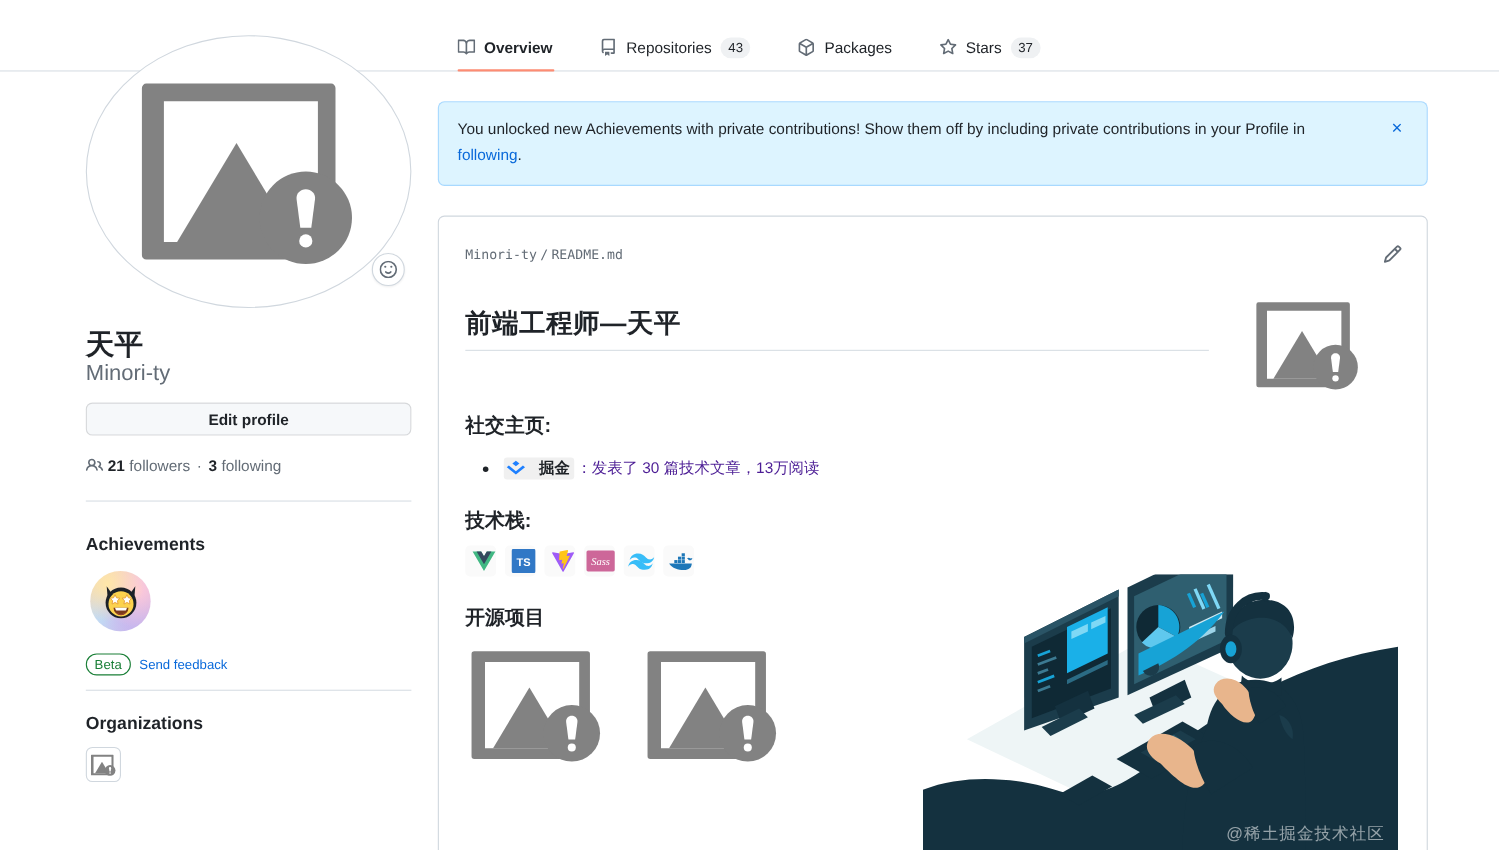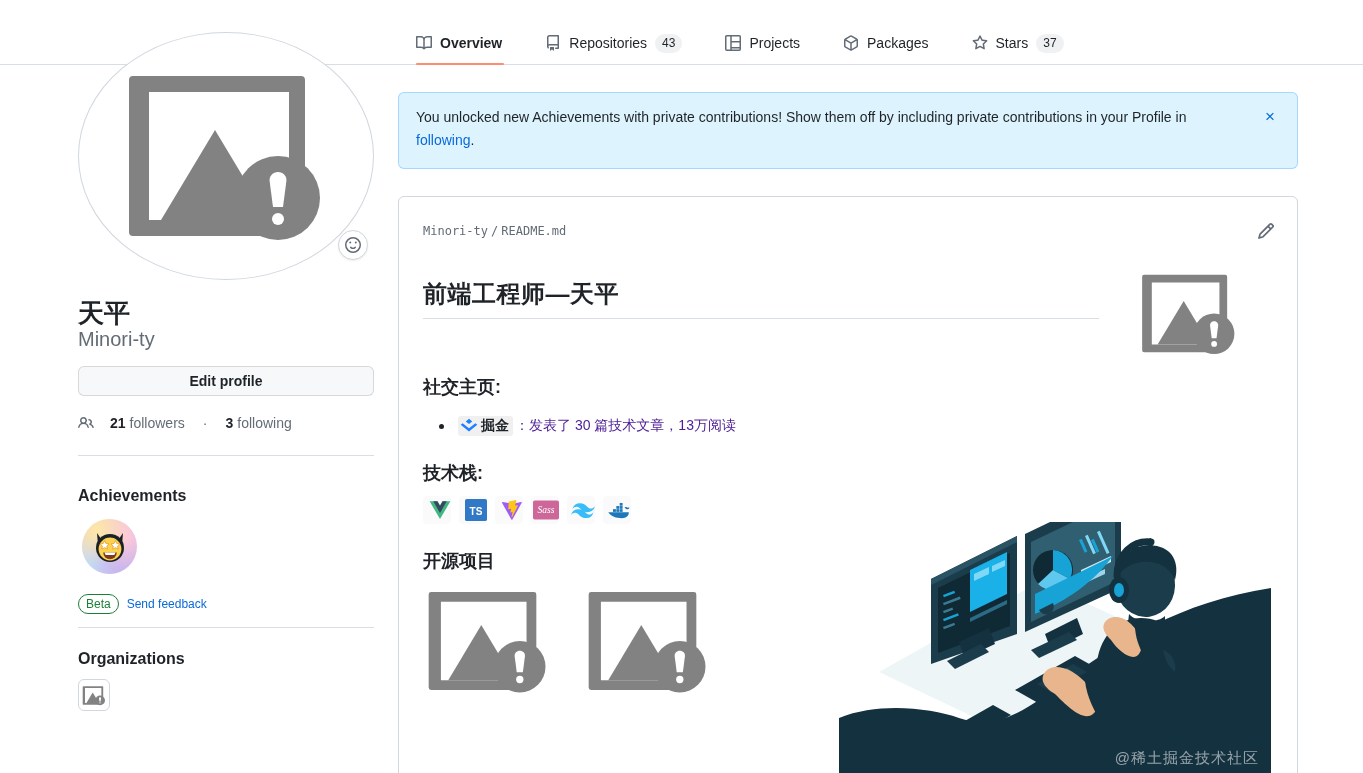--- a/index.html
+++ b/index.html
@@ -93,21 +93,21 @@
     font-size:20px; font-weight:300; line-height:24px; color:#636c76;
   }
   .edit-profile {
     position:absolute; left:78px; top:366px; width:296px; height:30px;
     background:#f6f8fa; border:1px solid rgba(31,35,40,0.15);
     border-radius:6px; font-size:14px; font-weight:600; color:#1f2328;
     cursor:pointer; font-family:inherit;
   }
   .followers {
     position:absolute; left:78px; top:415px;
-    display:flex; align-items:center; gap:16px;
+    display:flex; align-items:center; gap:4px;
     font-size:14px; color:#636c76;
   }
   .followers .num { color:#1f2328; font-weight:600; }
   .followers a { color:#636c76; text-decoration:none; display:flex; gap:4px; align-items:center;}
   .dotsep { color:#636c76; margin:0 2px; }
 
   .hr1 { position:absolute; left:78px; top:455px; width:296px; height:1px; background:#d8dee4; }
   .hr2 { position:absolute; left:78px; top:627px; width:296px; height:1px; background:#d8dee4; }
 
   .sec-title {
@@ -186,21 +186,21 @@
   .bullet-row {
     position:absolute; left:40px; top:170px;
     display:flex; align-items:center; gap:0;
     font-size:14px; color:#1f2328;
   }
   .bdot {
     width:5px; height:5px; border-radius:50%; background:#1f2328;
     margin-right:14px; flex:none;
   }
   .juejin-badge {
-    display:inline-flex; align-items:center; gap:3px;
+    display:inline-flex; align-items:center; gap:12px;
     background:#f0f0f0; border-radius:3px; padding:1px 4px 1px 2px;
   }
   .juejin-badge .jtext { font-size:14px; font-weight:700; color:#1f2328; }
   .bullet-text { margin-left:2px; font-size:14px; color:#4c1d95; }
 
   .h2b { position:absolute; left:24px; top:215px; font-size:18px; font-weight:700; color:#1f2328; }
   .stack {
     position:absolute; left:24px; top:250px;
     display:flex; align-items:center; gap:8px;
   }
@@ -253,28 +253,20 @@
     <div class="tab">
       <span class="tabicon">
         <svg width="16" height="16" viewBox="0 0 16 16" fill="currentColor">
             <path d="M2 2.5A2.5 2.5 0 0 1 4.5 0h8.75a.75.75 0 0 1 .75.75v12.5a.75.75 0 0 1-.75.75h-2.5a.75.75 0 0 1 0-1.5h1.75v-2h-8a1 1 0 0 0-.714 1.7.75.75 0 1 1-1.072 1.05A2.495 2.495 0 0 1 2 11.5Zm10.5-1h-8a1 1 0 0 0-1 1v6.708A2.486 2.486 0 0 1 4.5 9h8ZM5 12.25a.25.25 0 0 1 .25-.25h3.5a.25.25 0 0 1 .25.25v3.25a.25.25 0 0 1-.4.2l-1.45-1.087a.249.249 0 0 0-.3 0L5.4 15.7a.25.25 0 0 1-.4-.2Z"></path>
           </svg>
       </span>
       <span class="tlabel">Repositories</span>
       <span class="counter">43</span>
     </div>
 
-    <div class="tab">
-      <span class="tabicon">
-        <svg width="16" height="16" viewBox="0 0 16 16" fill="currentColor">
-            <path d="M1.75 0h12.5C15.216 0 16 .784 16 1.75v12.5A1.75 1.75 0 0 1 14.25 16H1.75A1.75 1.75 0 0 1 0 14.25V1.75C0 .784.784 0 1.75 0ZM1.5 1.75v12.5c0 .138.112.25.25.25h3.5V1.5h-3.5a.25.25 0 0 0-.25.25Zm5.25-.25v4.5h7.75v-4.25a.25.25 0 0 0-.25-.25Zm7.75 6h-7.75v4.5h7.75Zm0 6h-7.75v1h7.5a.25.25 0 0 0 .25-.25Z"></path>
-          </svg>
-      </span>
-      <span class="tlabel">Projects</span>
-    </div>
 
     <div class="tab">
       <span class="tabicon">
         <svg width="16" height="16" viewBox="0 0 16 16" fill="currentColor">
             <path d="m8.878.392 5.25 3.045c.54.314.872.89.872 1.514v6.098a1.75 1.75 0 0 1-.872 1.514l-5.25 3.045a1.75 1.75 0 0 1-1.756 0l-5.25-3.045A1.75 1.75 0 0 1 1 11.049V4.951c0-.624.332-1.201.872-1.514L7.122.392a1.75 1.75 0 0 1 1.756 0ZM7.875 1.69l-4.63 2.685L8 7.133l4.755-2.758-4.63-2.685a.248.248 0 0 0-.25 0ZM2.5 5.677v5.372c0 .09.047.171.125.216l4.625 2.683V8.432Zm6.25 8.271 4.625-2.683a.25.25 0 0 0 .125-.216V5.677L8.75 8.432Z"></path>
           </svg>
       </span>
       <span class="tlabel">Packages</span>
     </div>
 

